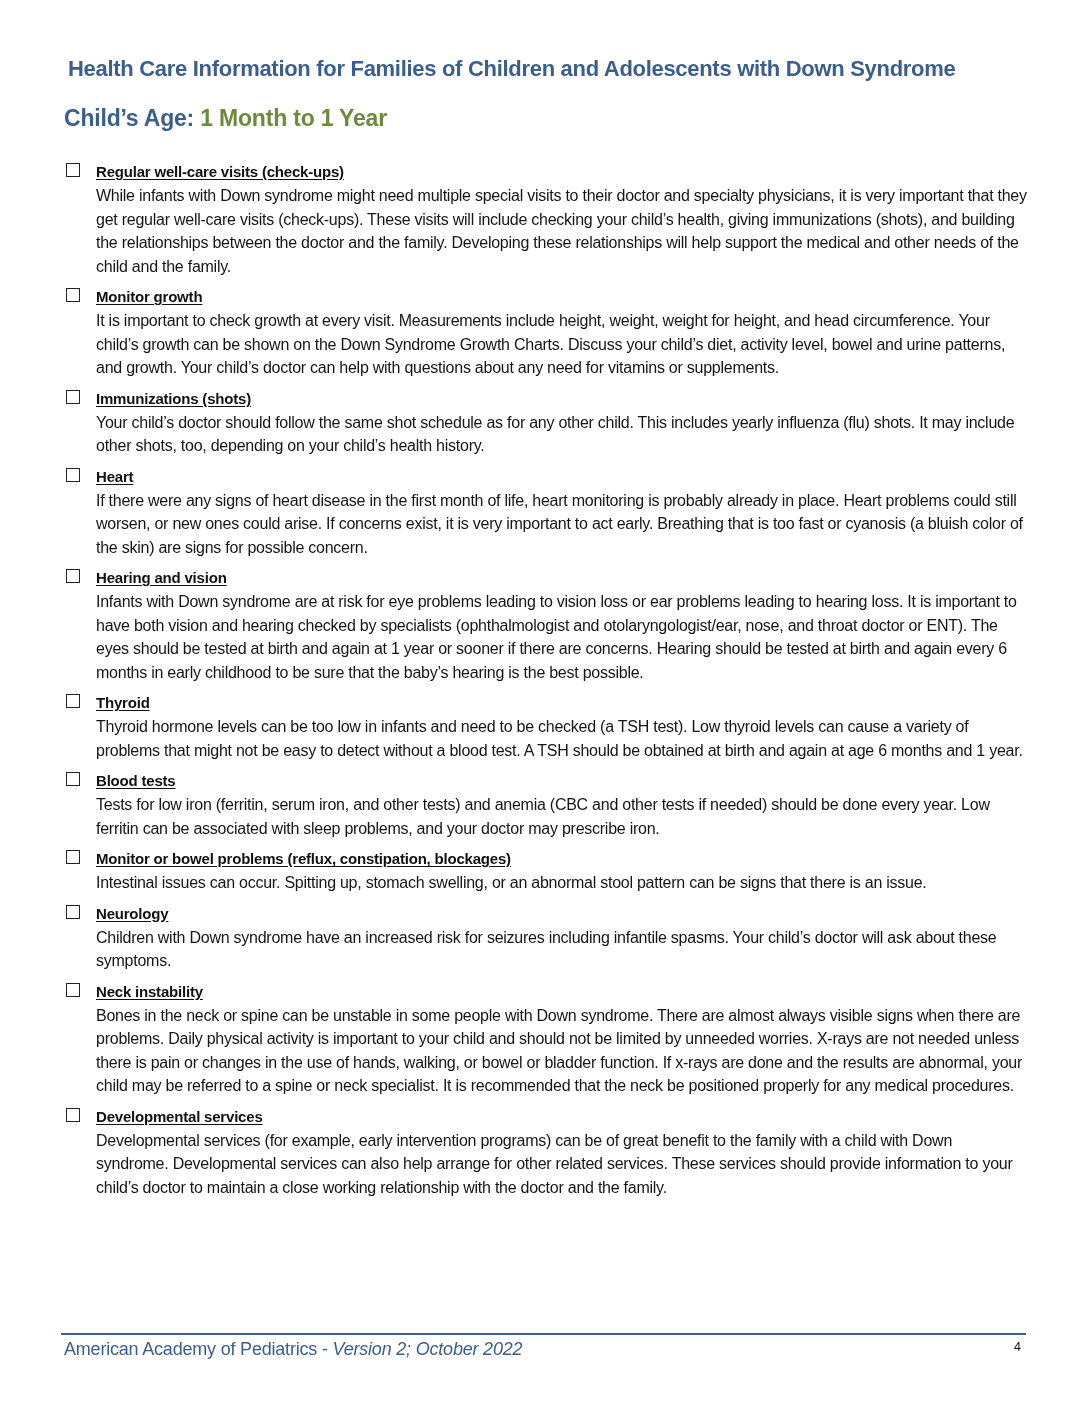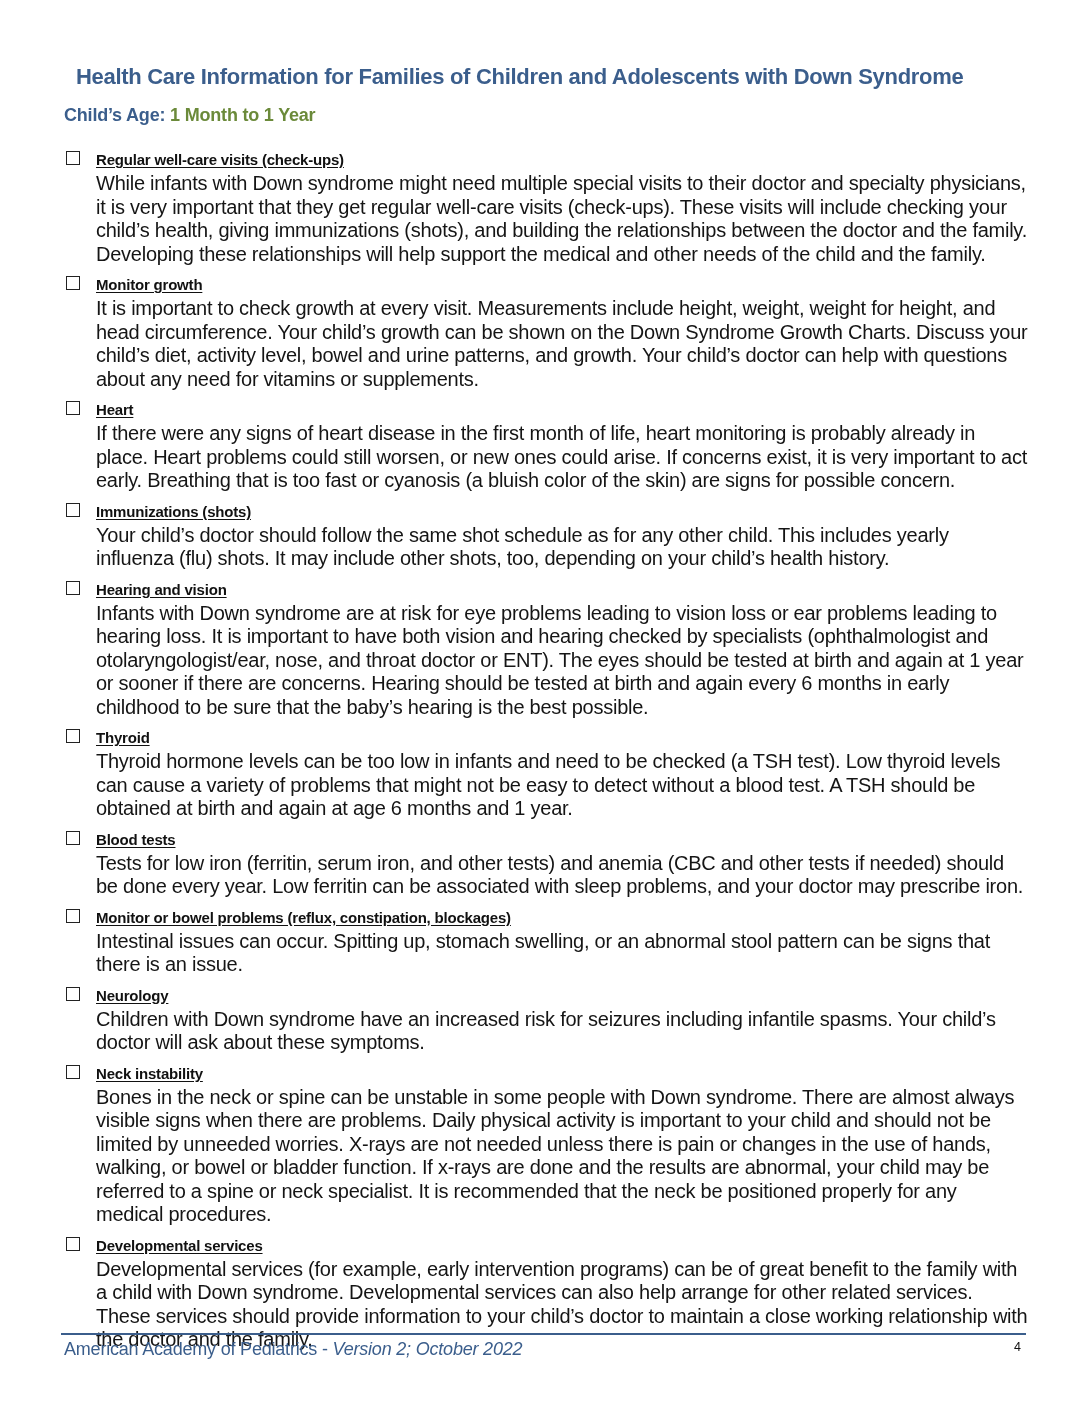--- a/index.html
+++ b/index.html
@@ -1,24 +1,24 @@
 <!DOCTYPE html>
 <html><head>
 <meta charset="utf-8">
 <style>
   html, body { margin: 0; padding: 0; background: #ffffff; }
   body { width: 1088px; height: 1408px; position: relative; font-family: "Liberation Sans", sans-serif; color: #111; overflow: hidden; }
-  .title { position: absolute; left: 64px; top: 52px; font-size: 22px; font-weight: bold; color: #3b5e8c; letter-spacing: -0.3px; margin: 12px; }
-  .age { position: absolute; left: 64px; top: 105px; font-size: 18px; font-weight: bold; color: #3b5e8c; letter-spacing: -0.2px; }
+  .title { position: absolute; left: 64px; top: 52px; font-size: 22px; font-weight: bold; color: #3b5e8c; letter-spacing: -0.3px; margin: 4px; }
+  .age { position: absolute; left: 64px; top: 105px; font-size: 23px; font-weight: bold; color: #3b5e8c; letter-spacing: -0.2px; }
   .age .val { color: #6b8a3a; }
-  .list { position: absolute; left: 66px; top: 148px; width: 962px; }
+  .list { position: absolute; left: 66px; top: 160px; width: 962px; }
   .item { position: relative; padding-left: 30px; margin-bottom: 7px; }
   .cb { position: absolute; left: 0; top: 3px; width: 14px; height: 14px; border: 1.3px solid #222; box-sizing: border-box; background: #fff; cursor: pointer; }
   .heading { font-size: 15px; font-weight: bold; text-decoration: underline; text-underline-offset: 2px; line-height: 24px; color: #111; letter-spacing: -0.2px; }
-  .body { font-size: 20px; line-height: 23.5px; color: #151515; letter-spacing: -0.25px; }
+  .body { font-size: 16px; line-height: 23.5px; color: #151515; letter-spacing: -0.25px; }
   .footer-rule { position: absolute; left: 61px; top: 1333px; width: 965px; height: 2px; background: #3b5e8c; }
   .footer { position: absolute; left: 64px; top: 1339px; font-size: 18px; color: #3b5e8c; letter-spacing: -0.2px; }
   .footer i { font-style: italic; }
   .page-num { position: absolute; left: 1014px; top: 1340px; font-size: 12.5px; color: #111; }
 </style>
 </head>
 <body>
 
 <h1 class="title">Health Care Information for Families of Children and Adolescents with Down Syndrome</h1>
 <div class="age">
@@ -32,27 +32,27 @@
     <div class="heading">Regular well-care visits (check-ups)</div>
     <div class="body">While infants with Down syndrome might need multiple special visits to their doctor and specialty physicians, it is very important that they get regular well-care visits (check-ups).  These visits will include checking your child’s health, giving immunizations (shots), and building the relationships between the doctor and the family.  Developing these relationships will help support the medical and other needs of the child and the family.</div>
   </div>
   <div class="item">
     <span class="cb"></span>
     <div class="heading">Monitor growth</div>
     <div class="body">It is important to check growth at every visit.  Measurements include height, weight, weight for height, and head circumference.  Your child’s growth can be shown on the Down Syndrome Growth Charts. Discuss your child’s diet, activity level, bowel and urine patterns, and growth.  Your child’s doctor can help with questions about any need for vitamins or supplements.</div>
   </div>
   <div class="item">
     <span class="cb"></span>
-    <div class="heading">Heart</div>
-    <div class="body">If there were any signs of heart disease in the first month of life, heart monitoring is probably already in place.  Heart problems could still worsen, or new ones could arise.  If concerns exist, it is very important to act early.  Breathing that is too fast or cyanosis (a bluish color of the skin) are signs for possible concern.</div>
+    <div class="heading">Immunizations (shots)</div>
+    <div class="body">Your child’s doctor should follow the same shot schedule as for any other child.  This includes yearly influenza (flu) shots.  It may include other shots, too, depending on your child’s health history.</div>
   </div>
   <div class="item">
     <span class="cb"></span>
-    <div class="heading">Immunizations (shots)</div>
-    <div class="body">Your child’s doctor should follow the same shot schedule as for any other child.  This includes yearly influenza (flu) shots.  It may include other shots, too, depending on your child’s health history.</div>
+    <div class="heading">Heart</div>
+    <div class="body">If there were any signs of heart disease in the first month of life, heart monitoring is probably already in place.  Heart problems could still worsen, or new ones could arise.  If concerns exist, it is very important to act early.  Breathing that is too fast or cyanosis (a bluish color of the skin) are signs for possible concern.</div>
   </div>
   <div class="item">
     <span class="cb"></span>
     <div class="heading">Hearing and vision</div>
     <div class="body">Infants with Down syndrome are at risk for eye problems leading to vision loss or ear problems leading to hearing loss.  It is important to have both vision and hearing checked by specialists (ophthalmologist and otolaryngologist/ear, nose, and throat doctor or ENT).  The eyes should be tested at birth and again at 1 year or sooner if there are concerns.  Hearing should be tested at birth and again every 6 months in early childhood to be sure that the baby’s hearing is the best possible.</div>
   </div>
   <div class="item">
     <span class="cb"></span>
     <div class="heading">Thyroid</div>
     <div class="body">Thyroid hormone levels can be too low in infants and need to be checked (a TSH test).  Low thyroid levels can cause a variety of problems that might not be easy to detect without a blood test.  A TSH should be obtained at birth and again at age 6 months and 1 year.</div>

